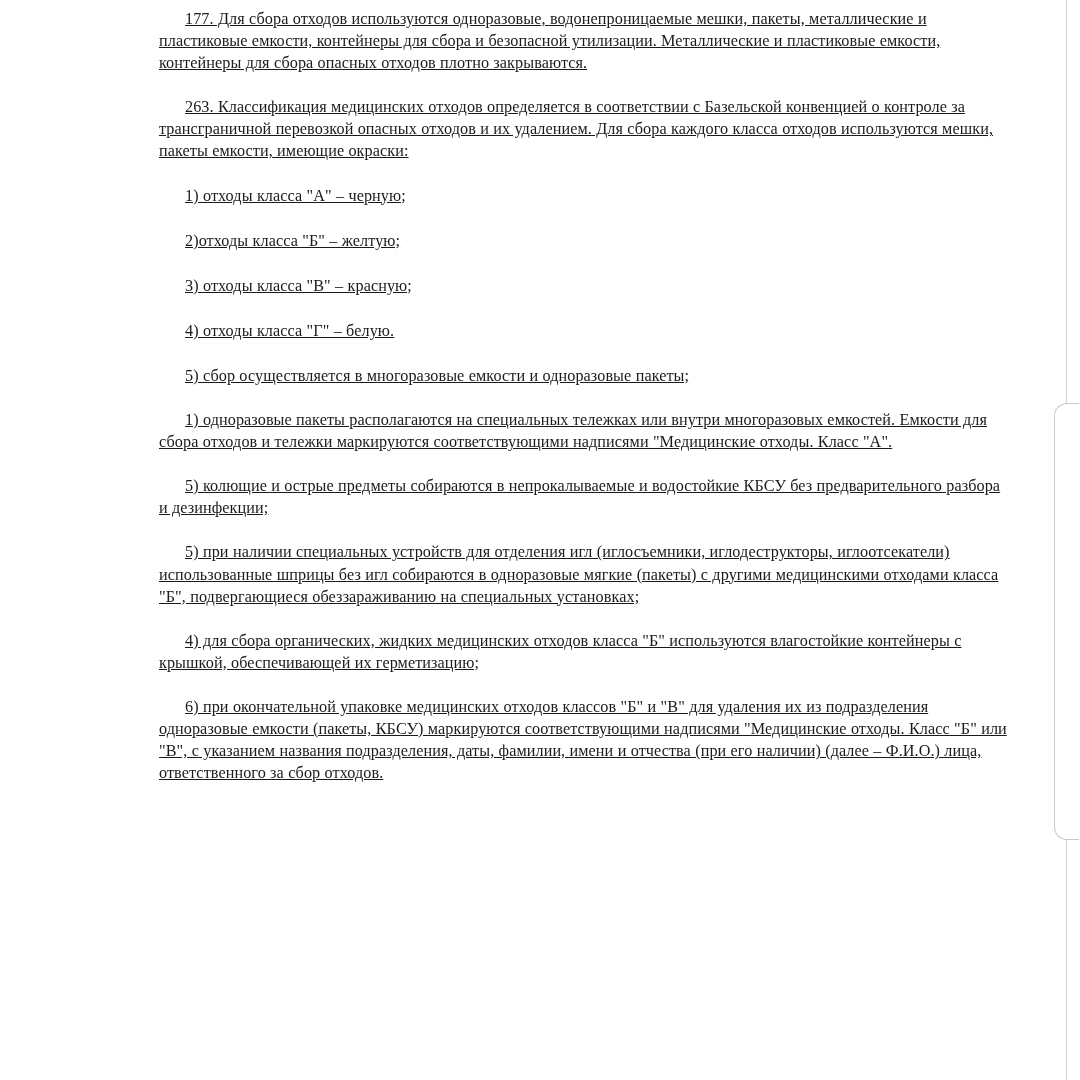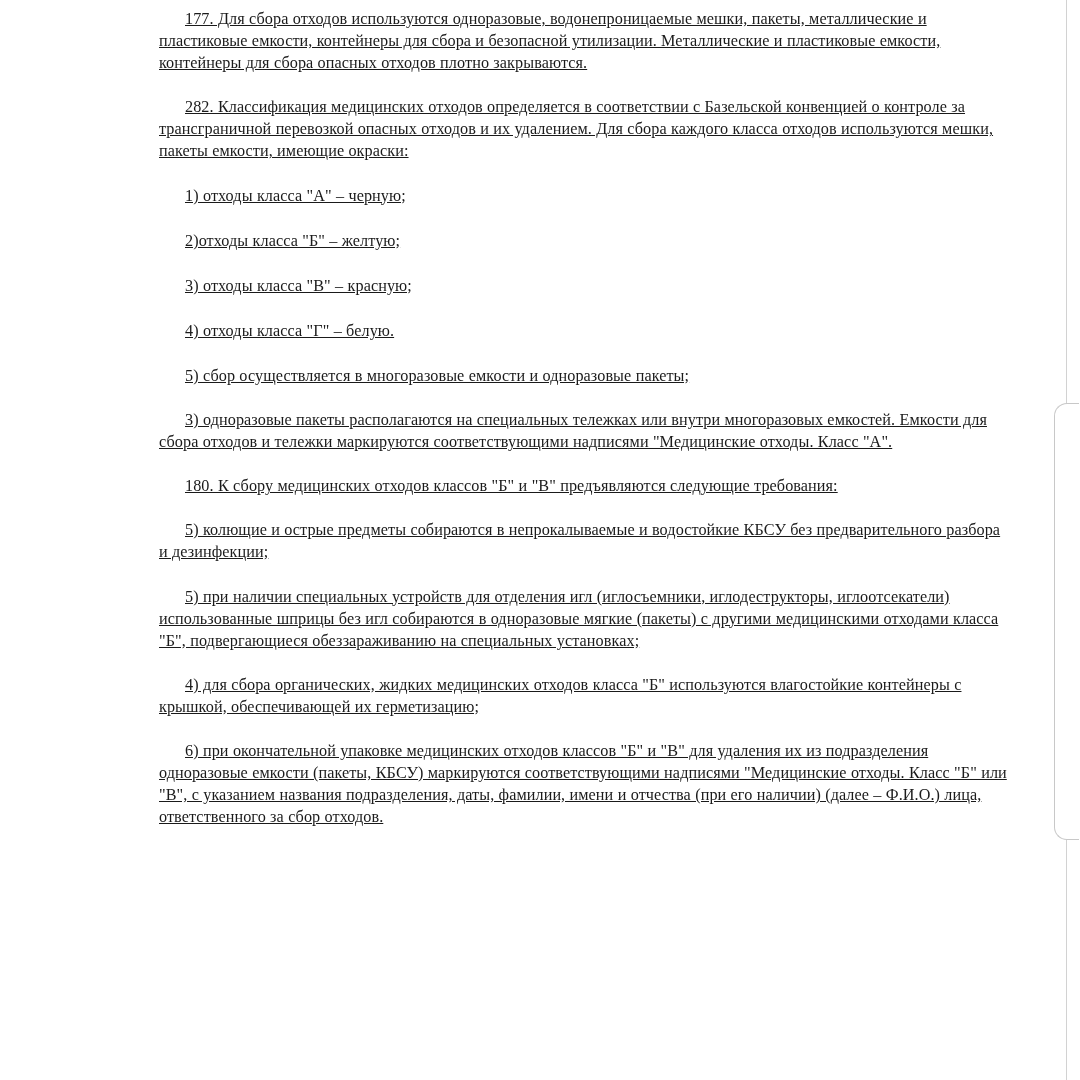--- a/index.html
+++ b/index.html
@@ -87,36 +87,35 @@
   }
 </style>
 </head>
 <body>
 
 <div id="document-page">
   <div class="doc-body">
 
     <p class="para indent">177. Для сбора отходов используются одноразовые, водонепроницаемые мешки, пакеты, металлические и пластиковые емкости, контейнеры для сбора и безопасной утилизации. Металлические и пластиковые емкости, контейнеры для сбора опасных отходов плотно закрываются.</p>
 
-    <p class="para indent">282. Классификация медицинских отходов определяется в соответствии с Базельской конвенцией о контроле за трансграничной перевозкой опасных отходов и их удалением. Для сбора каждого класса отходов используются мешки, пакеты емкости, имеющие окраски:</p>
+    <p class="para indent">263. Классификация медицинских отходов определяется в соответствии с Базельской конвенцией о контроле за трансграничной перевозкой опасных отходов и их удалением. Для сбора каждого класса отходов используются мешки, пакеты емкости, имеющие окраски:</p>
 
     <p class="para listitem">1) отходы класса "А" – черную;</p>
 
     <p class="para listitem">2)отходы класса "Б" – желтую;</p>
 
     <p class="para listitem">3) отходы класса "В" – красную;</p>
 
     <p class="para listitem">4) отходы класса "Г" – белую.</p>
 
 
     <p class="para indent">5) сбор осуществляется в многоразовые емкости и одноразовые пакеты;</p>
 
-    <p class="para indent">3) одноразовые пакеты располагаются на специальных тележках или внутри многоразовых емкостей. Емкости для сбора отходов и тележки маркируются соответствующими надписями "Медицинские отходы. Класс "А".</p>
+    <p class="para indent">1) одноразовые пакеты располагаются на специальных тележках или внутри многоразовых емкостей. Емкости для сбора отходов и тележки маркируются соответствующими надписями "Медицинские отходы. Класс "А".</p>
 
-    <p class="para indent">180. К сбору медицинских отходов классов "Б" и "В" предъявляются следующие требования:</p>
 
 
     <p class="para indent">5) колющие и острые предметы собираются в непрокалываемые и водостойкие КБСУ без предварительного разбора и дезинфекции;</p>
 
     <p class="para indent">5) при наличии специальных устройств для отделения игл (иглосъемники, иглодеструкторы, иглоотсекатели) использованные шприцы без игл собираются в одноразовые мягкие (пакеты) с другими медицинскими отходами класса "Б", подвергающиеся обеззараживанию на специальных установках;</p>
 
     <p class="para indent">4) для сбора органических, жидких медицинских отходов класса "Б" используются влагостойкие контейнеры с крышкой, обеспечивающей их герметизацию;</p>
 
 
     <p class="para indent">6) при окончательной упаковке медицинских отходов классов "Б" и "В" для удаления их из подразделения одноразовые емкости (пакеты, КБСУ) маркируются соответствующими надписями "Медицинские отходы. Класс "Б" или "В", с указанием названия подразделения, даты, фамилии, имени и отчества (при его наличии) (далее – Ф.И.О.) лица, ответственного за сбор отходов.</p>

